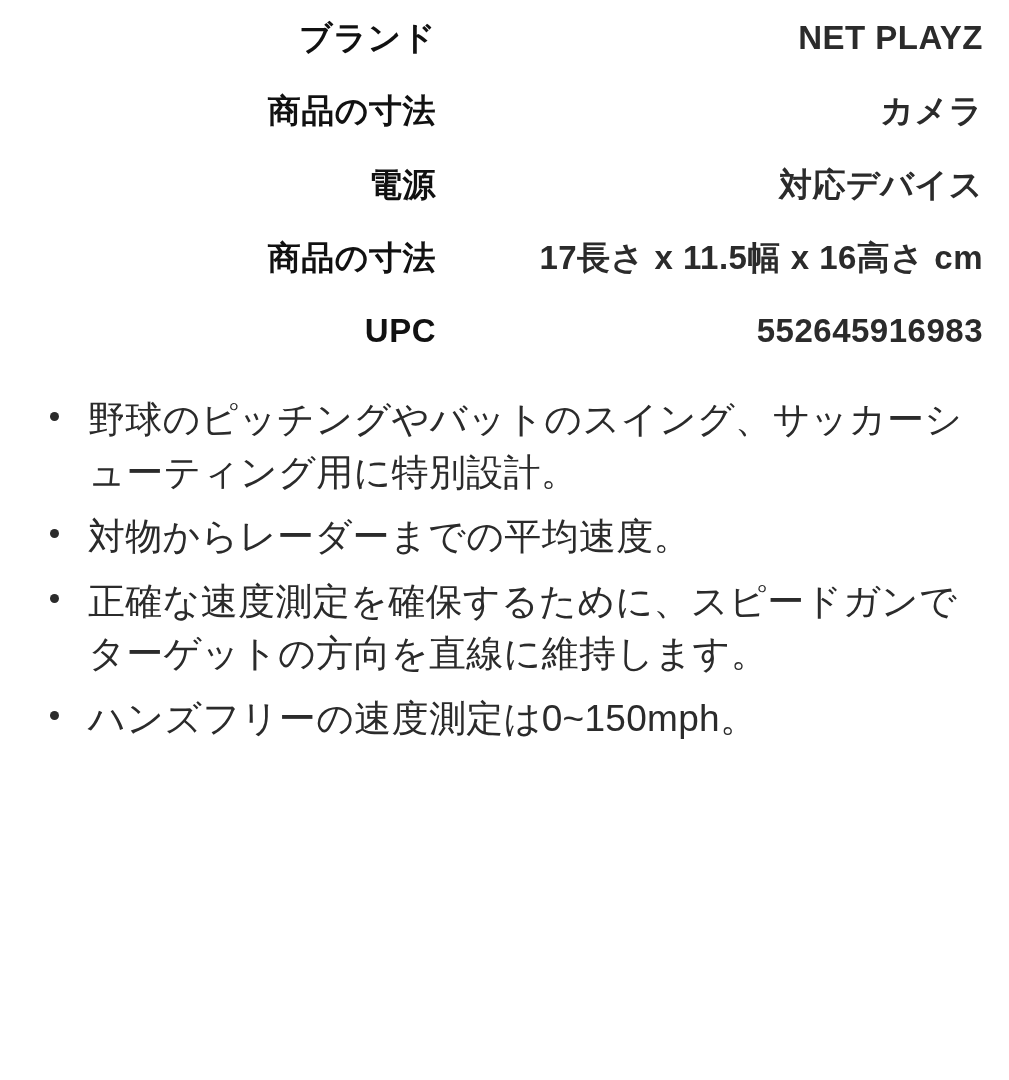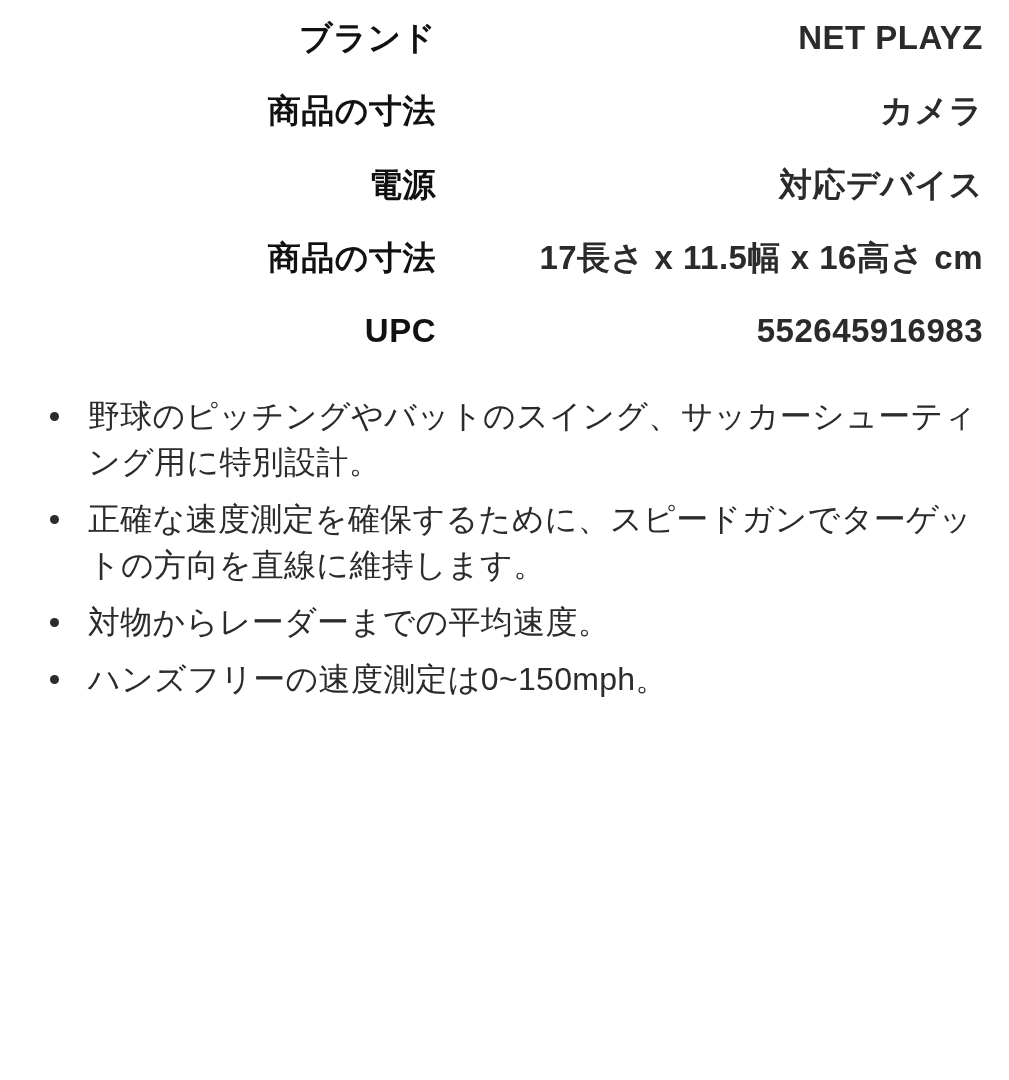--- a/index.html
+++ b/index.html
@@ -52,21 +52,21 @@
 
   
   ul.features {
     list-style: none;
     margin: 10px 0 0 0;
     padding: 0;
   }
   ul.features li {
     position: relative;
     padding-left: 52px;
-    font-size: 32px;
+    font-size: 37px;
     line-height: 1.42;
     letter-spacing: 0.3px;
     color: #2b2b2b;
     margin-bottom: 12px;
   }
   ul.features li .dot {
     position: absolute;
     left: 14px;
     top: 18px;
     width: 9px;
@@ -105,25 +105,25 @@
     </tbody>
   </table>
 
   <ul class="features">
     <li>
       <span class="dot"></span>
       <span>野球のピッチングやバットのスイング、サッカーシューティング用に特別設計。</span>
     </li>
     <li>
       <span class="dot"></span>
-      <span>正確な速度測定を確保するために、スピードガンでターゲットの方向を直線に維持します。</span>
+      <span>対物からレーダーまでの平均速度。</span>
     </li>
     <li>
       <span class="dot"></span>
-      <span>対物からレーダーまでの平均速度。</span>
+      <span>正確な速度測定を確保するために、スピードガンでターゲットの方向を直線に維持します。</span>
     </li>
     <li>
       <span class="dot"></span>
       <span>ハンズフリーの速度測定は0~150mph。</span>
     </li>
   </ul>
 
 </div>
 
 </body></html>

